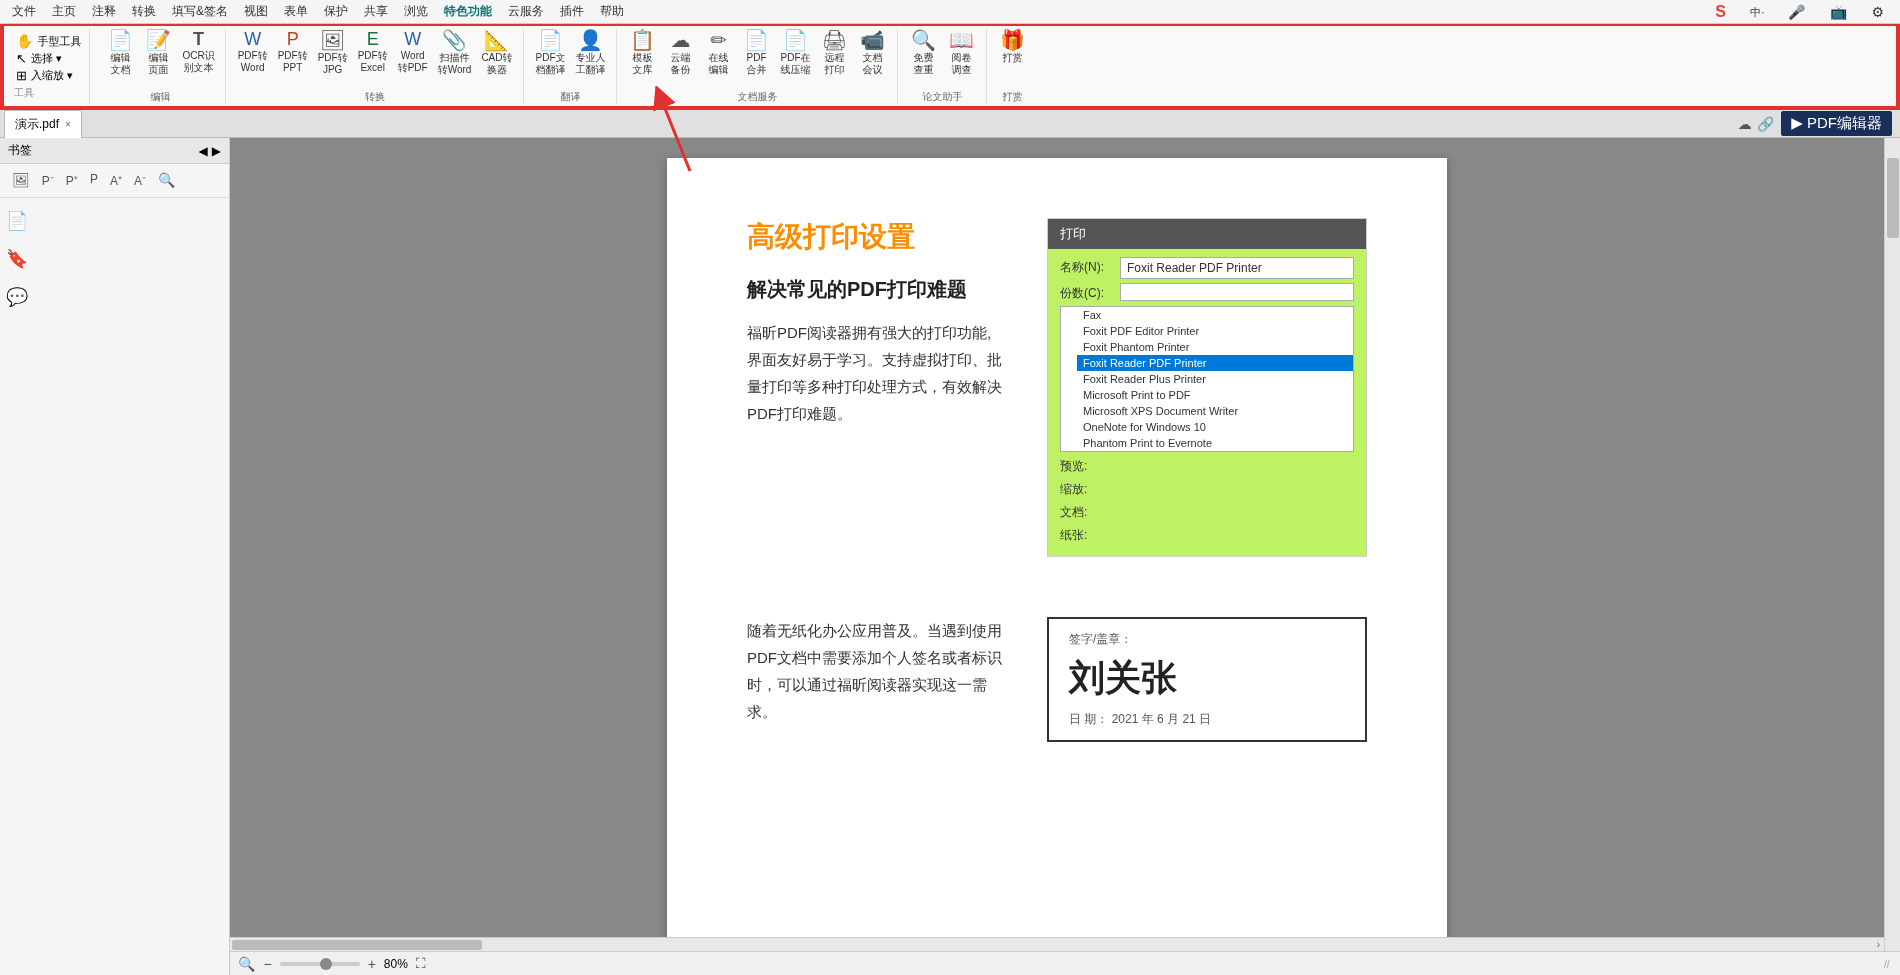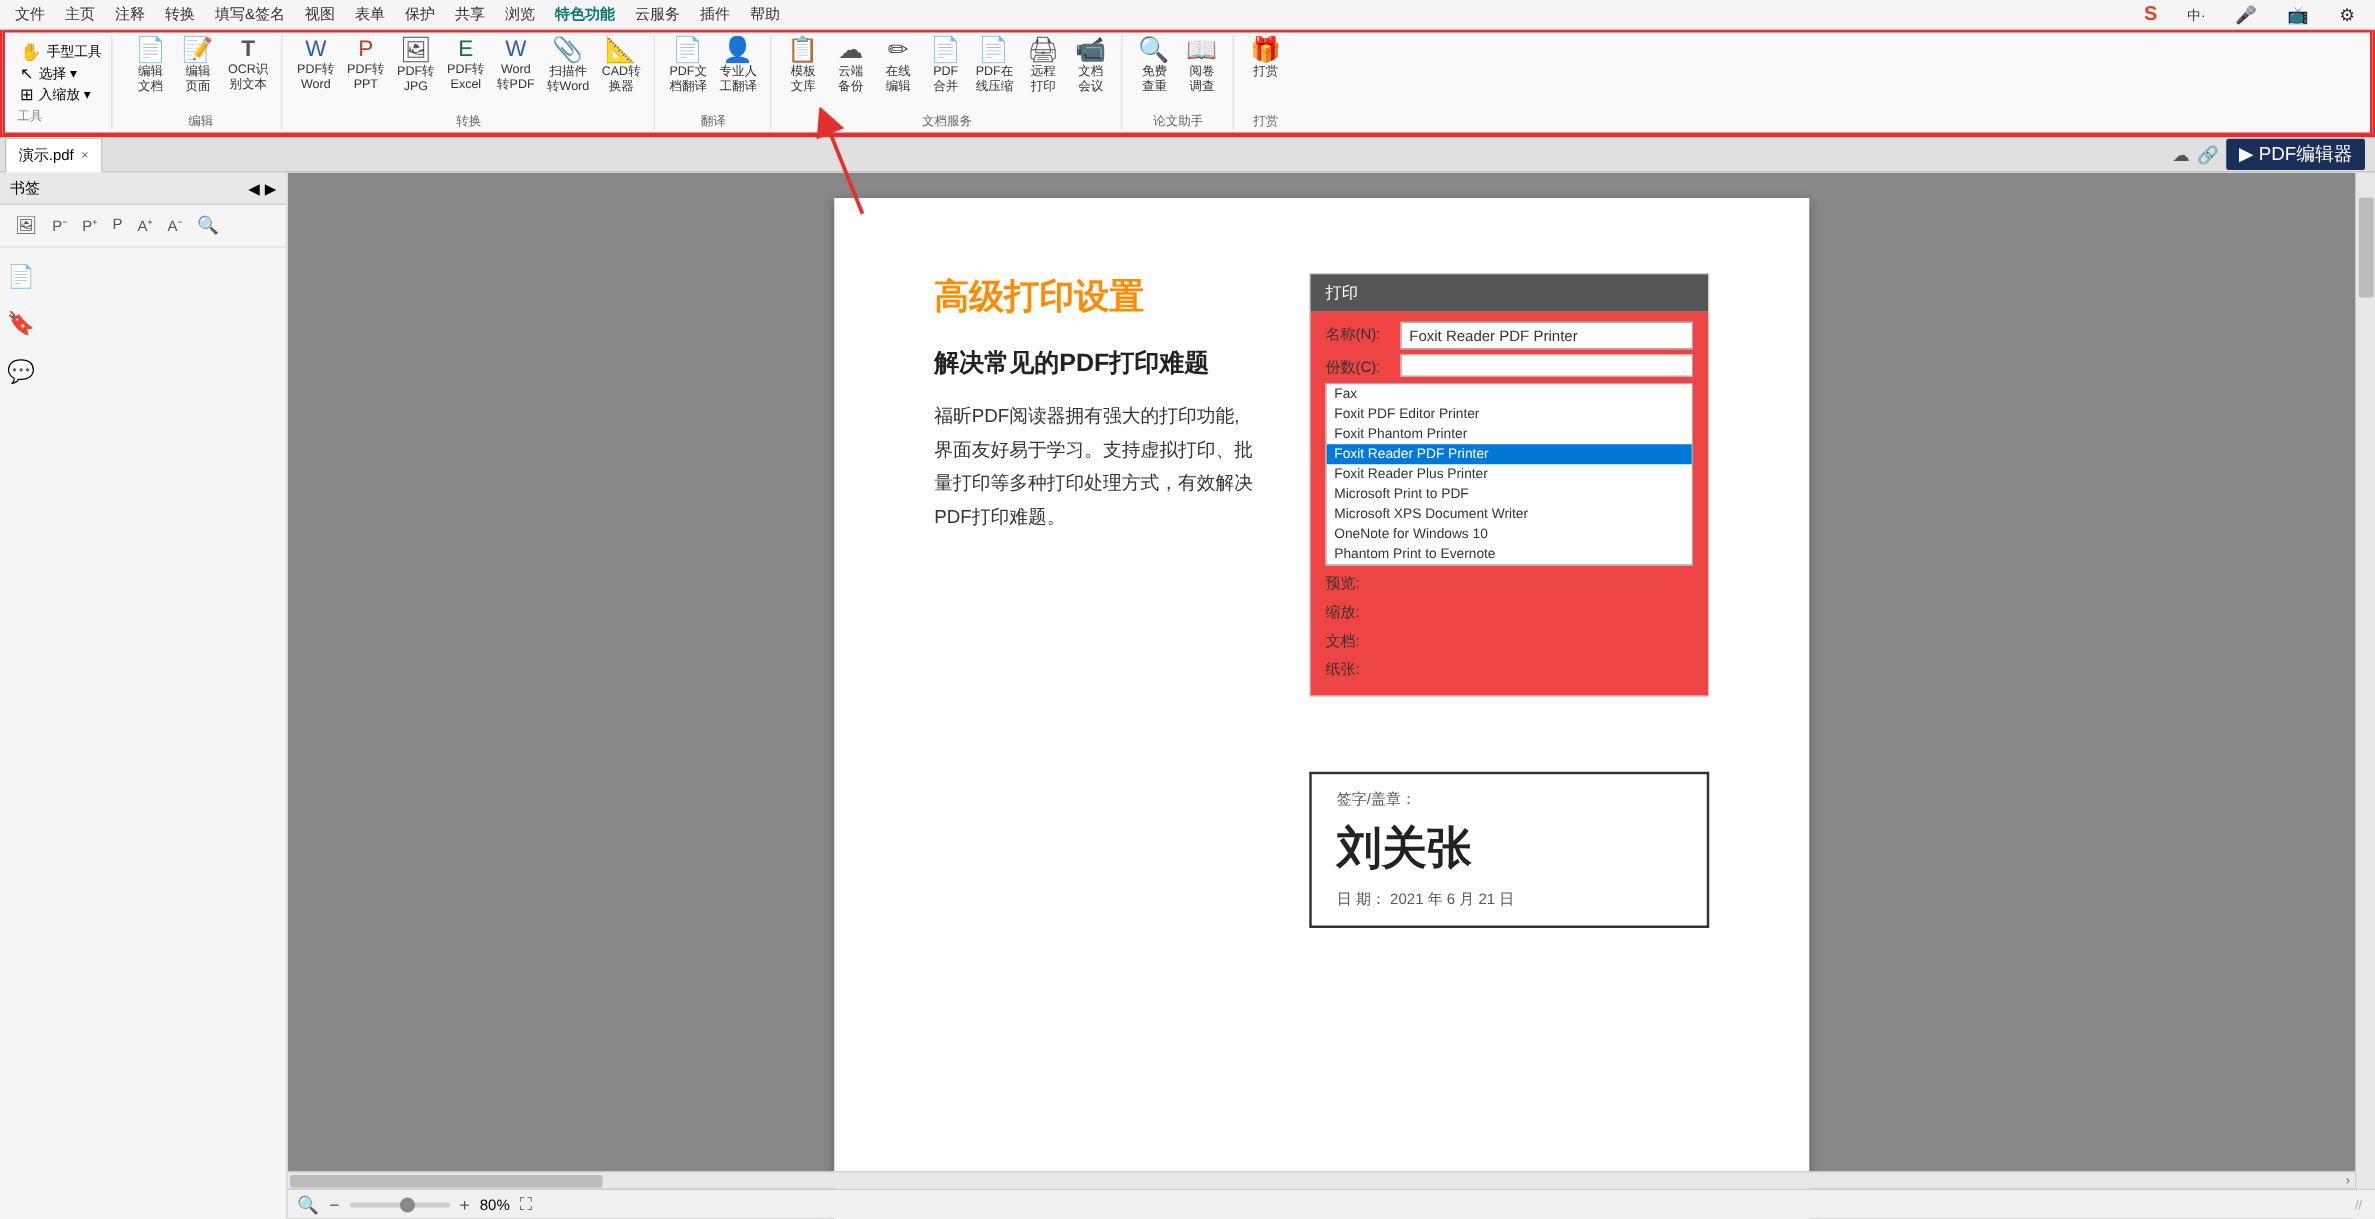--- a/index.html
+++ b/index.html
@@ -230,21 +230,21 @@
       margin-left: 40px;
       margin-bottom: 20px;
     }
     .print-dialog-header {
       background: #555;
       color: #fff;
       padding: 6px 12px;
       font-size: 13px;
     }
     .print-dialog-body {
-      background: #ef4444;
+      background: #bef264;
       padding: 8px 12px;
     }
     .print-row {
       display: flex;
       align-items: flex-start;
       margin-bottom: 4px;
       font-size: 12px;
     }
     .print-label {
       color: #333;
@@ -260,20 +260,21 @@
       padding: 3px 6px;
       font-size: 12px;
       width: 100%;
       color: #333;
     }
     .print-dropdown {
       background: #fff;
       border: 1px solid #aaa;
       font-size: 11px;
       width: 100%;
+      padding-left: 16px;
     }
     .print-dropdown-item {
       padding: 2px 6px;
       cursor: pointer;
       color: #333;
     }
     .print-dropdown-item.highlighted {
       background: #0078d7;
       color: #fff;
     }
@@ -626,20 +627,21 @@
 
           <div class="signature-box">
             <div class="sig-label">签字/盖章：</div>
             <div class="sig-name">刘关张</div>
             <div class="sig-date">
               <span>日 期：</span>
               <span>2021 年 6 月 21 日</span>
             </div>
           </div>
 
+          <div class="section-body">随着无纸化办公应用普及。当遇到使用PDF文档中需要添加个人签名或者标识时，可以通过福昕阅读器实现这一需求。</div>
         </div>
 
       </div>
 
     </div>
 
     <div style="width:16px; background:#e8e8e8; border-left:1px solid #ccc; flex-shrink:0; position:relative;">
       <div style="background:#bbb; width:12px; height:80px; margin:2px; border-radius:2px; margin-top:20px;"></div>
     </div>
   </div>

